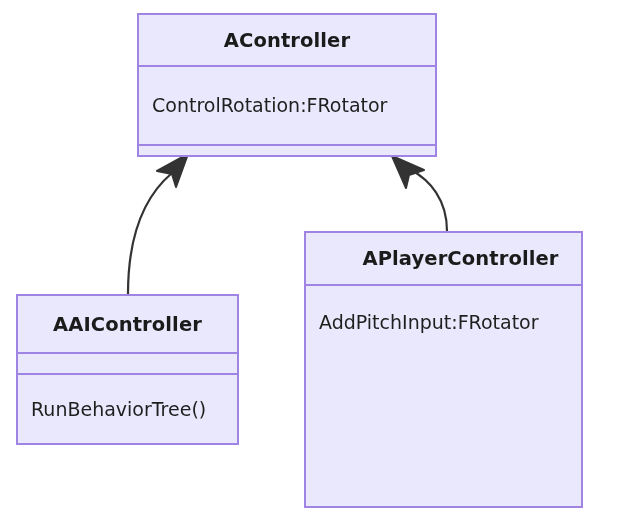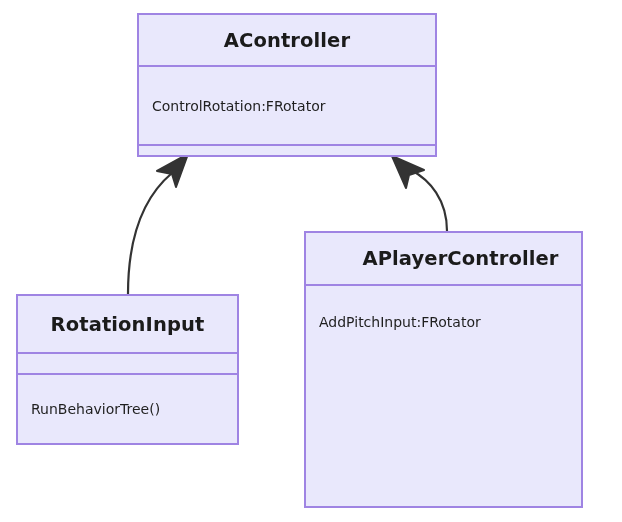--- a/index.html
+++ b/index.html
@@ -42,21 +42,21 @@
     border-top: 2px solid #9f84e3;
   }
   .class-title {
     text-align: center;
     font-weight: bold;
     font-size: 19.5px;
     color: #1b1b1b;
     letter-spacing: 0.1px;
   }
   .member {
-    font-size: 14px;
+    font-size: 19px;
     color: #1f1f1f;
     padding-left: 13px;
     line-height: 1.0;
     white-space: nowrap;
   }
   .attr-compartment .member + .member,
   .ops-compartment .member + .member {
     margin-top: 17px;
   }
 
@@ -101,21 +101,21 @@
       <div class="class-title">AController</div>
     </div>
     <div class="compartment c-attrs attr-compartment">
       <div class="member">ControlRotation:FRotator</div>
     </div>
     <div class="compartment c-ops ops-compartment"></div>
   </div>
 
   <div class="uml-class" id="cls-aaicontroller">
     <div class="compartment c-title">
-      <div class="class-title">RotationInput</div>
+      <div class="class-title">AAIController</div>
     </div>
     <div class="compartment c-attrs attr-compartment"></div>
     <div class="compartment c-ops ops-compartment">
       <div class="member">RunBehaviorTree()</div>
     </div>
   </div>
 
   <div class="uml-class" id="cls-aplayercontroller">
     <div class="compartment c-title">
       <div class="class-title">APlayerController</div>

